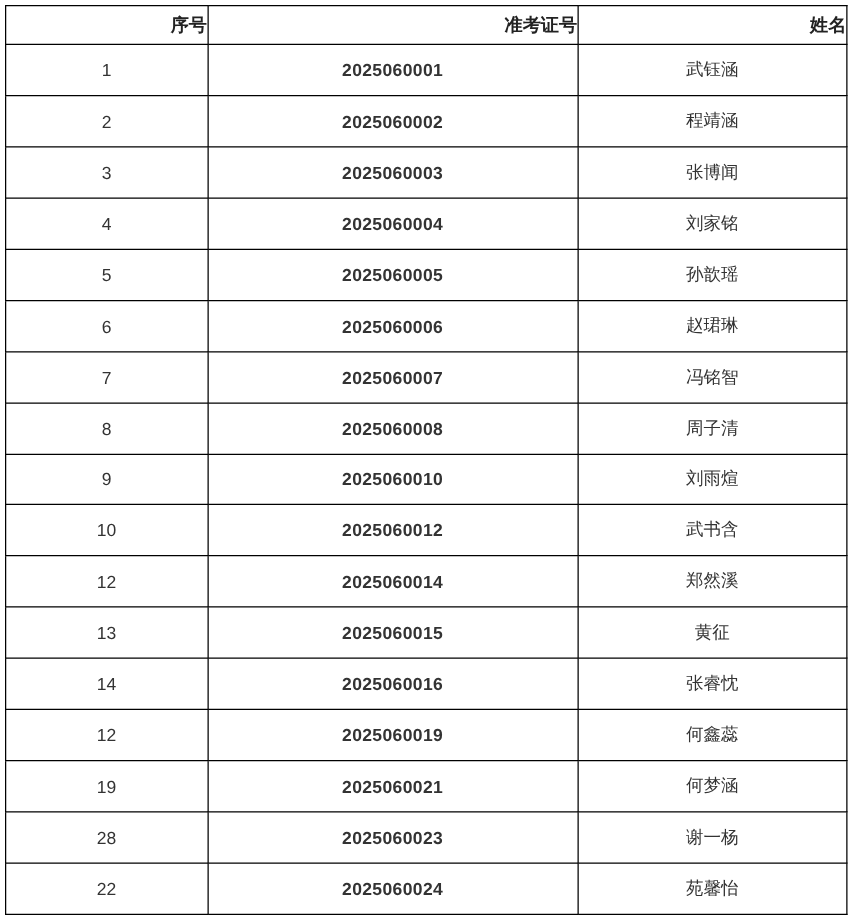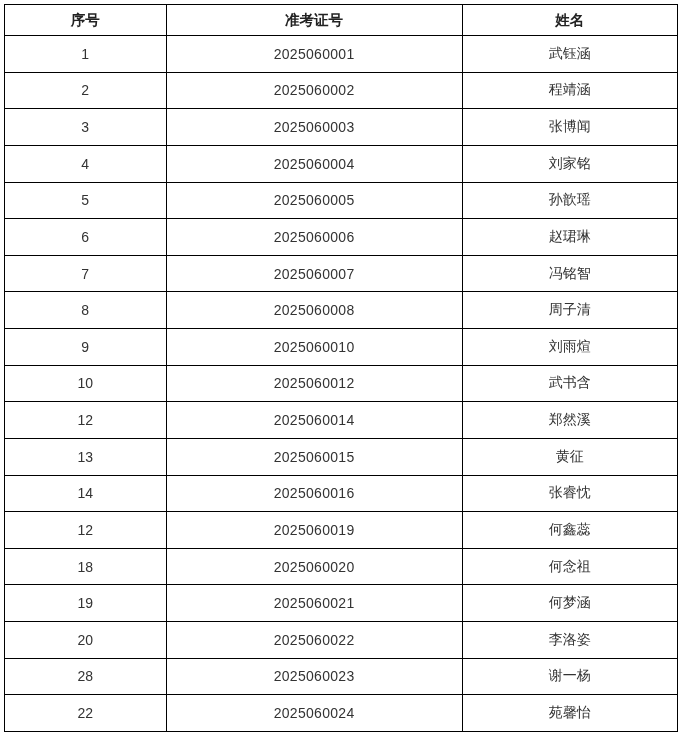--- a/index.html
+++ b/index.html
@@ -33,23 +33,25 @@
     height: 30px;
     font-size: 14px;
     color: #333333;
     overflow: hidden;
     white-space: nowrap;
   }
   table.roster th {
     font-weight: bold;
     color: #222222;
     font-size: 14.5px;
+    text-align: right;
   }
   table.roster td.cell-ticket {
     letter-spacing: 0.3px;
+    font-weight: bold;
   }
 </style>
 </head>
 <body>
 
 <div class="table-wrap">
   <table class="roster">
     <colgroup>
       <col class="c-seq">
       <col class="c-ticket">
@@ -127,33 +129,23 @@
           <td class="cell-seq">14</td>
           <td class="cell-ticket">2025060016</td>
           <td class="cell-name">张睿忱</td>
         </tr>
         <tr>
           <td class="cell-seq">12</td>
           <td class="cell-ticket">2025060019</td>
           <td class="cell-name">何鑫蕊</td>
         </tr>
         <tr>
-          <td class="cell-seq">18</td>
-          <td class="cell-ticket">2025060020</td>
-          <td class="cell-name">何念祖</td>
-        </tr>
-        <tr>
           <td class="cell-seq">19</td>
           <td class="cell-ticket">2025060021</td>
           <td class="cell-name">何梦涵</td>
-        </tr>
-        <tr>
-          <td class="cell-seq">20</td>
-          <td class="cell-ticket">2025060022</td>
-          <td class="cell-name">李洛姿</td>
         </tr>
         <tr>
           <td class="cell-seq">28</td>
           <td class="cell-ticket">2025060023</td>
           <td class="cell-name">谢一杨</td>
         </tr>
         <tr>
           <td class="cell-seq">22</td>
           <td class="cell-ticket">2025060024</td>
           <td class="cell-name">苑馨怡</td>

